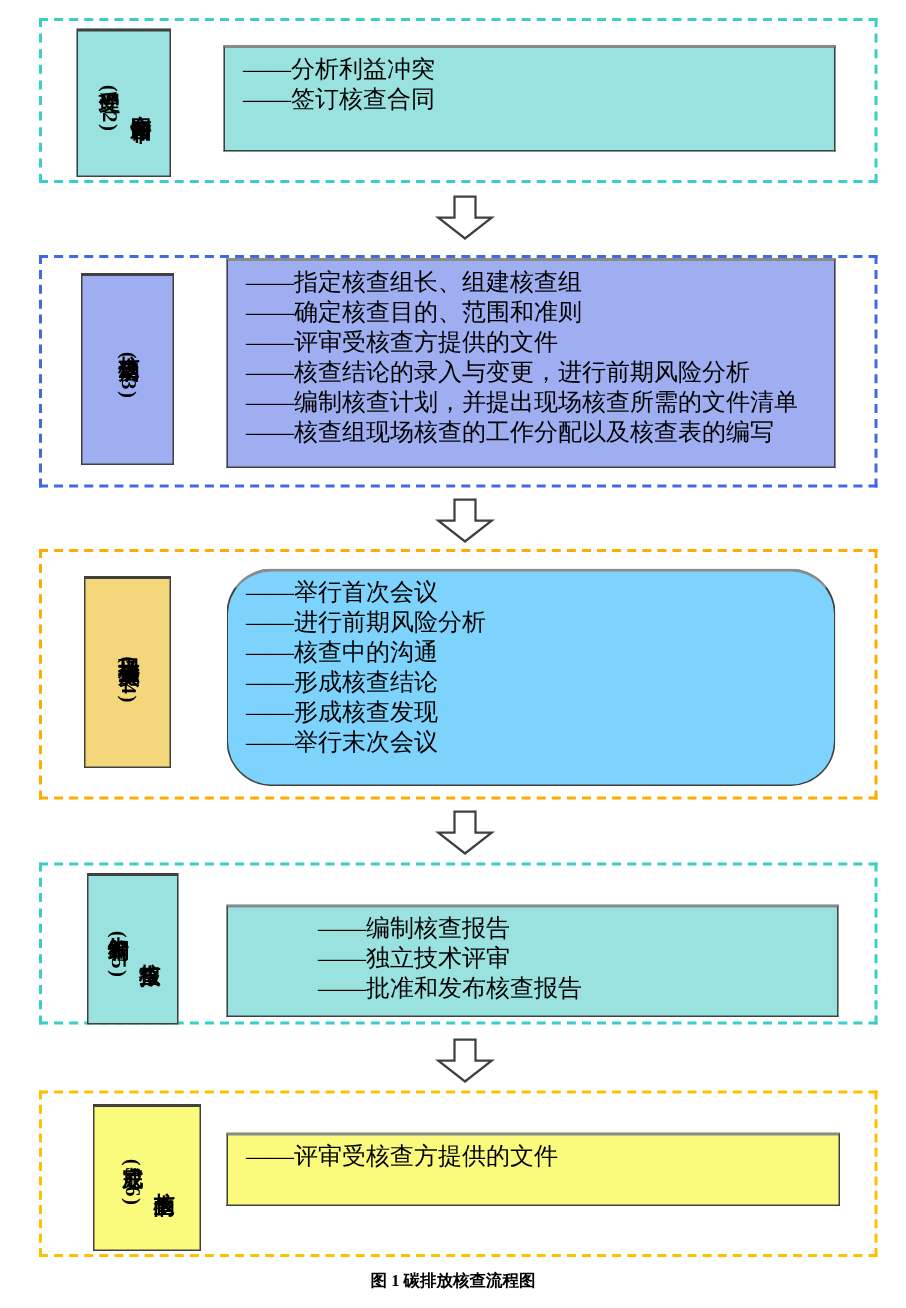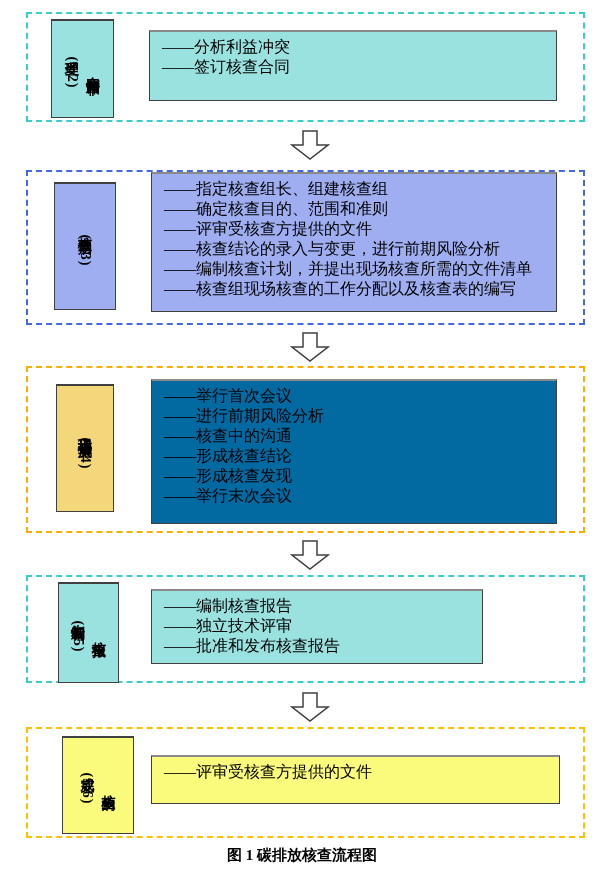--- a/index.html
+++ b/index.html
@@ -22,32 +22,32 @@
     font-weight:bold;font-size:14px;line-height:21px;letter-spacing:1px;
   }
   .s1 .label-box{left:23px;top:5px;width:63px;height:99px;}
   .s2 .label-box{left:26px;top:10px;width:62px;height:128px;}
   .s3 .label-box{left:28px;top:16px;width:58px;height:128px;}
   .s4 .label-box{left:30px;top:5px;width:61px;height:101px;}
   .s5 .label-box{left:34px;top:7px;width:72px;height:98px;}
   .s1 .content-box{left:121px;top:16px;width:408px;height:71px;}
   .s2 .content-box{left:123px;top:0;width:406px;height:140px;}
   .s3 .content-box{left:123px;top:11px;width:406px;height:145px;}
-  .s4 .content-box{left:123px;top:12px;width:332px;height:75px;}
+  .s4 .content-box{left:123px;top:26px;width:408px;height:75px;padding-left:48px;}
   .s5 .content-box{left:123px;top:26px;width:409px;height:49px;}
   .items{padding:5px 6px 0 12px;}
   .item{font-size:16px;line-height:20px;white-space:nowrap;}
   .arrow{position:absolute;left:290px;width:40px;height:30px;}
   .a1{top:130px;}
   .a2{top:332px;}
   .a3{top:540px;}
   .a4{top:692px;}
   .caption{
     position:absolute;top:846px;left:0;width:604px;
-    text-align:center;font-weight:bold;font-size:15px;
+    text-align:center;font-weight:bold;font-size:11px;
   }
 </style>
 </head>
 <body style="color: rgb(0, 0, 0); background: rgb(255, 255, 255);">
 
 <div class="canvas">
   <div id="flow">
   <div class="section s1" style="border-color: rgb(56, 207, 201);">
     <div class="label-box" style="background: rgb(154, 226, 223); border-color: rgb(64, 64, 64);">
       <div class="label-text">合同评审和
@@ -86,21 +86,21 @@
   <div class="arrow a2">
     <svg width="40" height="30" viewBox="0 0 40 30" aria-hidden="true">
       <path d="M13 1 H27 V15 H38 L20 29 L2 15 H13 Z" fill="var(--arrow-fill,#fff)" stroke="var(--arrow-outline,#404040)" stroke-width="1.5" stroke-linejoin="miter"></path>
     </svg>
   </div>
 
   <div class="section s3" style="border-color: rgb(255, 172, 0);">
     <div class="label-box" style="background: rgb(244, 215, 123); border-color: rgb(64, 64, 64);">
       <div class="label-text">现场核查实施 (5.4)</div>
     </div>
-    <div class="content-box" style="background: #0369a1;">
+    <div class="content-box" style="background: #7dd3fc; border-radius: 30px;">
       <div class="items">
             <div class="item">——举行首次会议</div>
             <div class="item">——进行前期风险分析</div>
             <div class="item">——核查中的沟通</div>
             <div class="item">——形成核查结论</div>
             <div class="item">——形成核查发现</div>
             <div class="item">——举行末次会议</div>
           </div>
     </div>
   </div>

